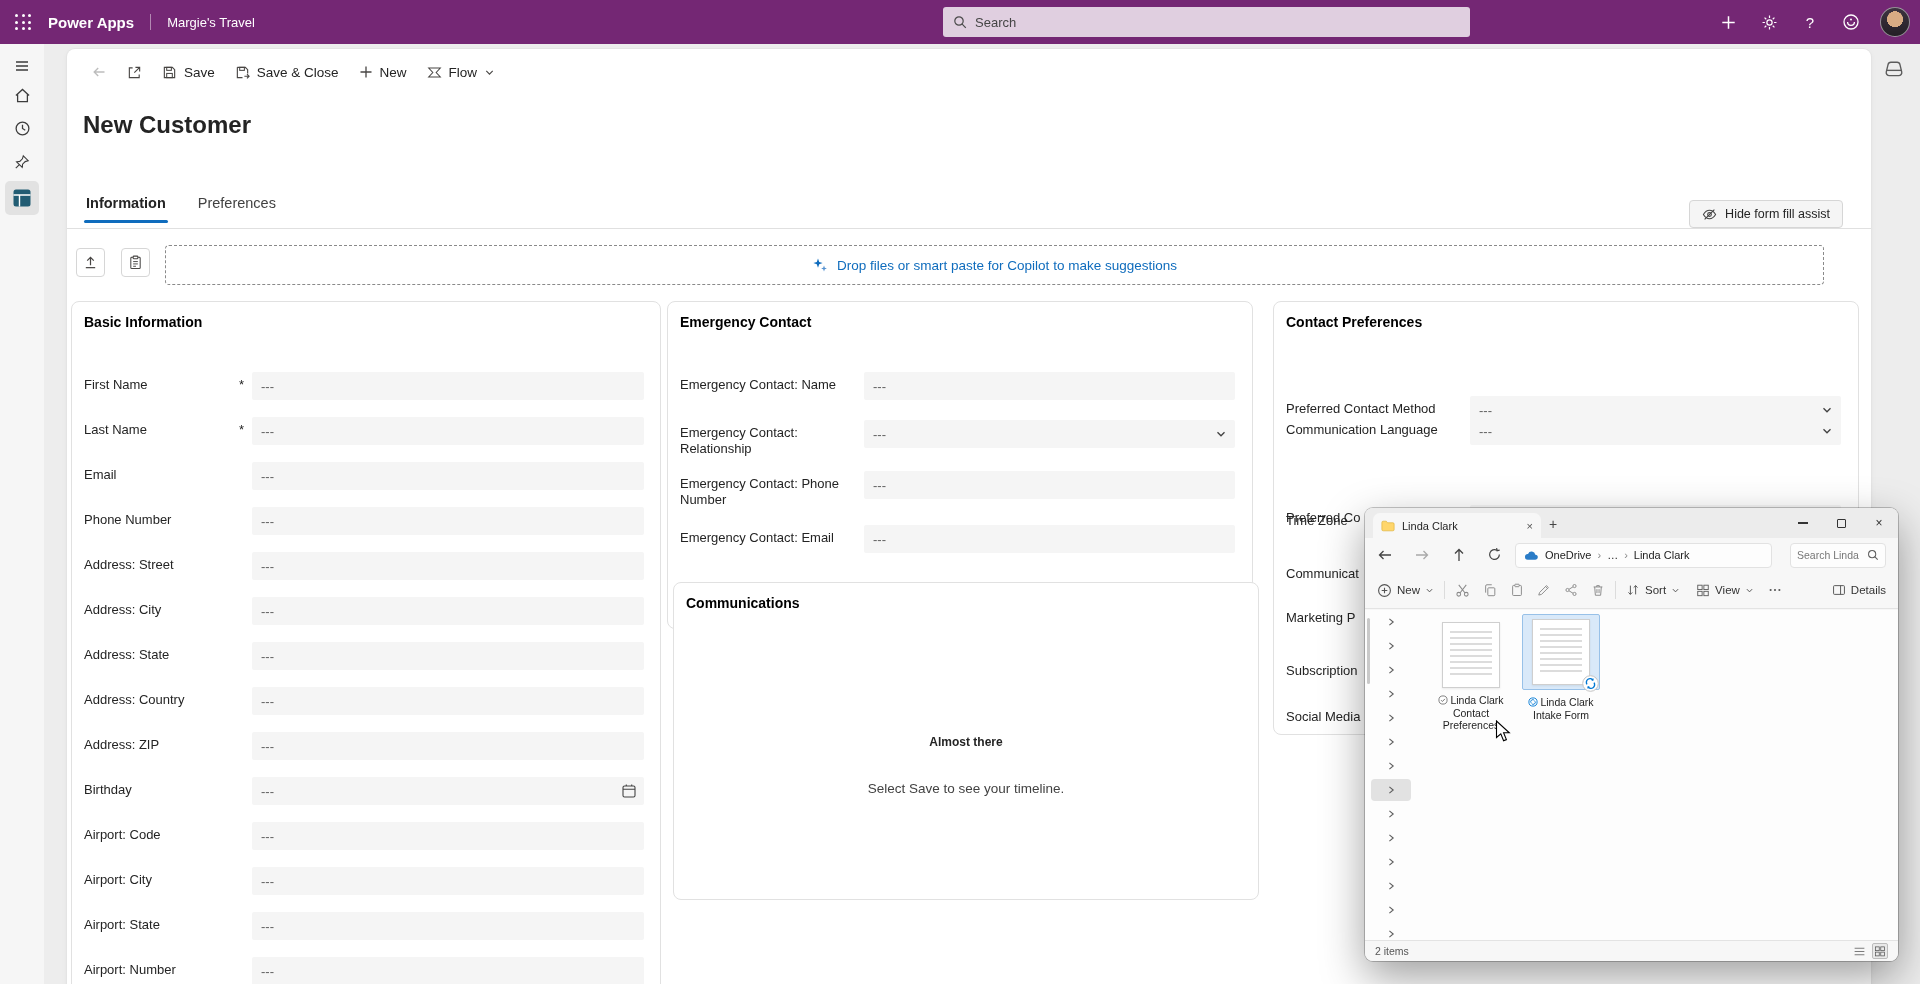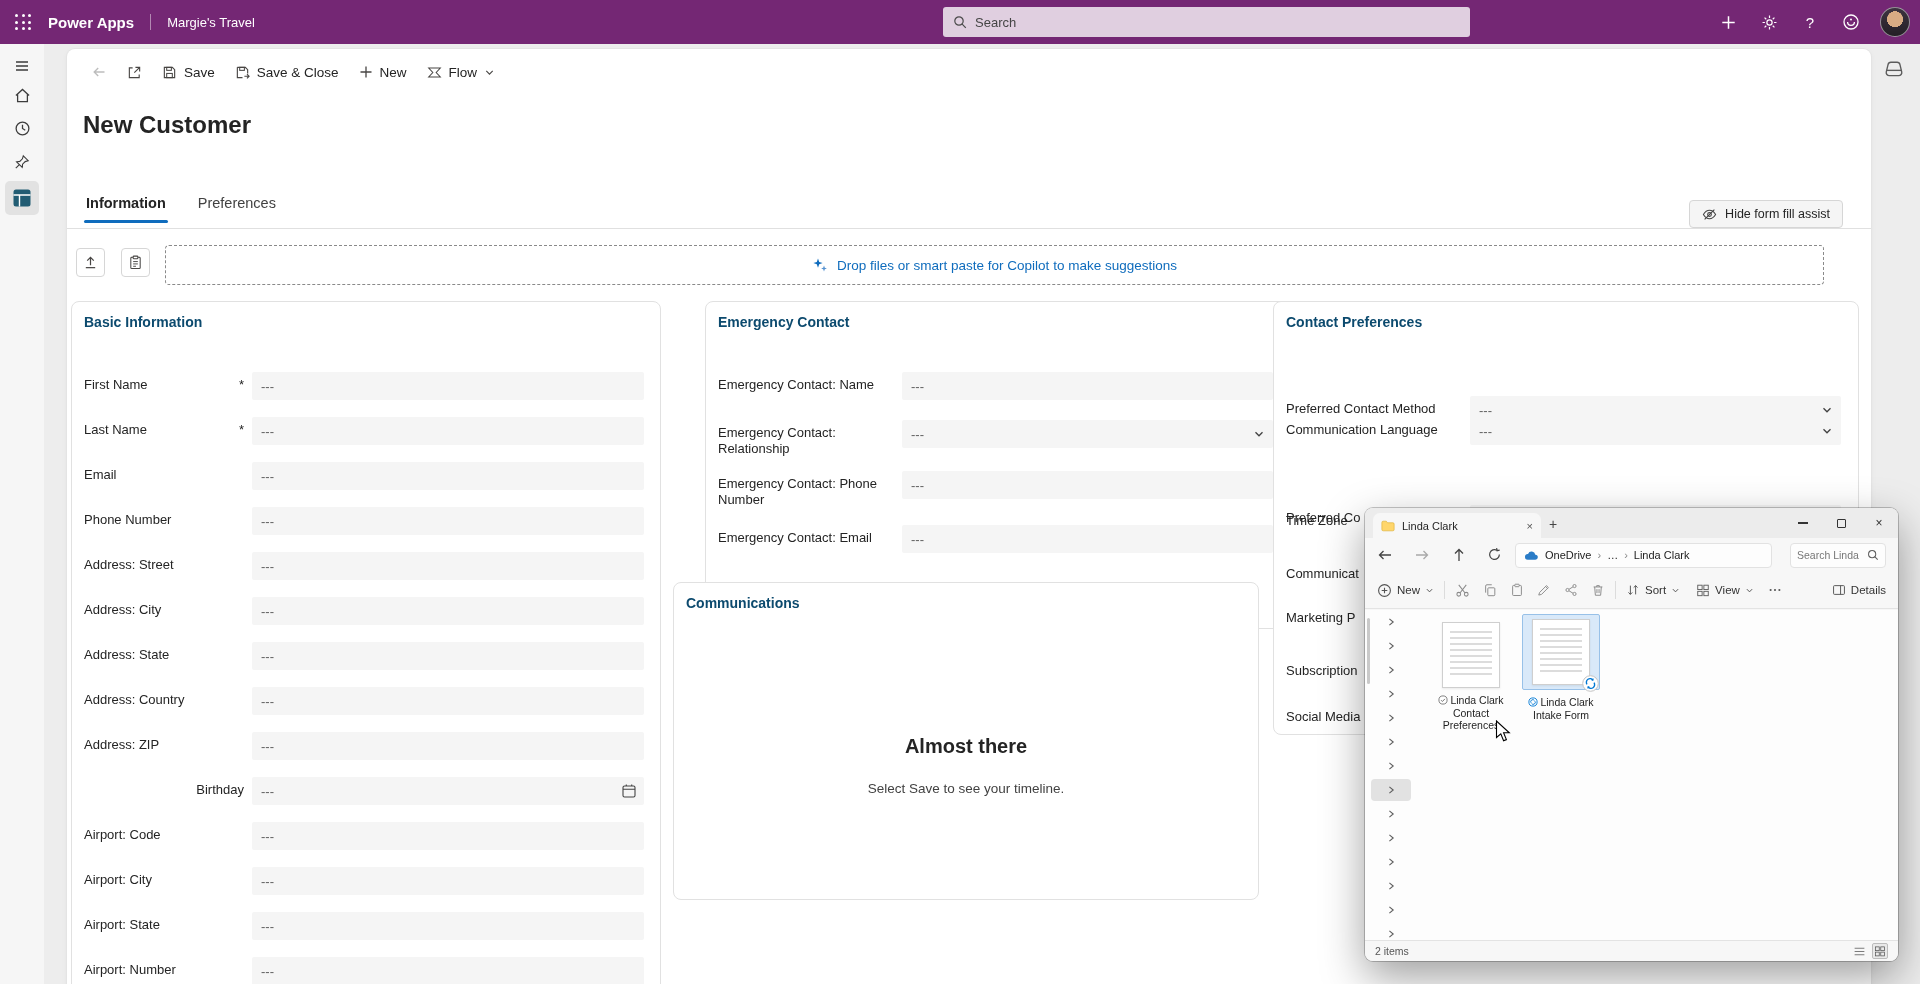--- a/index.html
+++ b/index.html
@@ -50,32 +50,32 @@
   .tool-btn{position:absolute;top:199px;width:29px;height:29px;border:1px solid #d6d6d6;border-radius:4px;background:#fff;
     display:grid;place-items:center;color:#484644;cursor:pointer}
   #tool-upload{left:9px}
   #tool-paste{left:54px}
   #dropzone{position:absolute;top:196px;left:98px;right:47px;height:40px;border:1px dashed #8a8a8a;border-radius:4px;
     display:flex;align-items:center;justify-content:center;gap:9px;color:#0f6cbd;font-size:13.5px;cursor:pointer;background:#fff}
 
   
   .sec{position:absolute;background:#fff;border:1px solid #e1e1e1;border-radius:8px}
   #sec-basic{left:4px;top:252px;width:590px;height:745px}
-  #sec-emerg{left:638px;top:252px;width:586px;height:328px}
+  #sec-emerg{left:600px;top:252px;width:586px;height:328px}
   #sec-comms{left:606px;top:533px;width:586px;height:318px}
   #sec-prefs{left:1206px;top:252px;width:586px;height:434px}
-  .sec-title{position:absolute;top:12px;left:12px;font-size:14px;font-weight:700;color:#0c4a6e}
+  .sec-title{position:absolute;top:12px;left:12px;font-size:14px;font-weight:700;color:#000000}
   .frow{position:absolute;left:0;right:0;height:30px}
   .flabel{position:absolute;left:12px;top:5px;font-size:13px;line-height:16px;color:#242424}
   .req{position:absolute;top:5px;font-size:13px;color:#242424}
   .finput{position:absolute;top:0;height:28px;background:#f5f5f5;border-radius:2px;display:flex;align-items:center;cursor:text}
   .fvalue{font-size:13px;color:#616161;padding-left:9px;white-space:nowrap}
   .finput .chev{position:absolute;right:8px;top:8px}
   .finput .cal{position:absolute;right:7px;top:6px}
-  #comms-empty-title{position:absolute;top:152px;left:0;right:0;text-align:center;font-size:20px;font-weight:600;color:#242424}
+  #comms-empty-title{position:absolute;top:152px;left:0;right:0;text-align:center;font-size:12px;font-weight:600;color:#242424}
   #comms-empty-msg{position:absolute;top:198px;left:0;right:0;text-align:center;font-size:13.5px;color:#424242}
 
   
   #explorer{position:absolute;left:1365px;top:508px;width:533px;height:453px;background:#f7f7f7;border-radius:8px;overflow:hidden;
     box-shadow:0 0 0 1px rgba(0,0,0,.22),0 16px 44px rgba(0,0,0,.38);z-index:50;font-size:11.5px;color:#333}
   .ex-titlebar{position:absolute;top:0;left:0;right:0;height:30px;background:#ececec}
   .ex-tab{position:absolute;left:8px;top:5px;width:168px;height:25px;background:#f7f7f7;border-radius:7px 7px 0 0;
     display:flex;align-items:center;padding:0 8px;gap:7px;cursor:pointer}
   .ex-tab .t{font-size:11px;color:#1f1f1f;flex:1;white-space:nowrap;overflow:hidden}
   .ex-tab .x{color:#555;font-size:11px;cursor:pointer}
@@ -360,21 +360,21 @@
             <div class="finput" style="left: 180px; width: 392px;">
               <span class="fvalue">---</span>
             </div>
           </div>
           <div class="frow" style="top: 430px;">
             <div class="flabel" style="width: 160px;">Address: ZIP</div>
             <div class="finput" style="left: 180px; width: 392px;">
               <span class="fvalue">---</span>
             </div>
           </div>
-          <div class="frow" style="top: 475px; text-align: right;">
+          <div class="frow" style="top: 475px;">
             <div class="flabel" style="width: 160px;">Birthday</div>
             <div class="finput" style="left: 180px; width: 392px;">
               <span class="fvalue">---</span>
               <svg class="cal" width="16" height="16" viewBox="0 0 16 16">
                 <rect x="2" y="3" width="12" height="11" rx="1.5" fill="none" stroke="#424242" stroke-width="1.1"></rect>
                 <path d="M2 6.3 H14 M5.3 3 V1.6 M10.7 3 V1.6" stroke="#424242" stroke-width="1.1" fill="none"></path>
               </svg>
             </div>
           </div>
           <div class="frow" style="top: 520px;">

